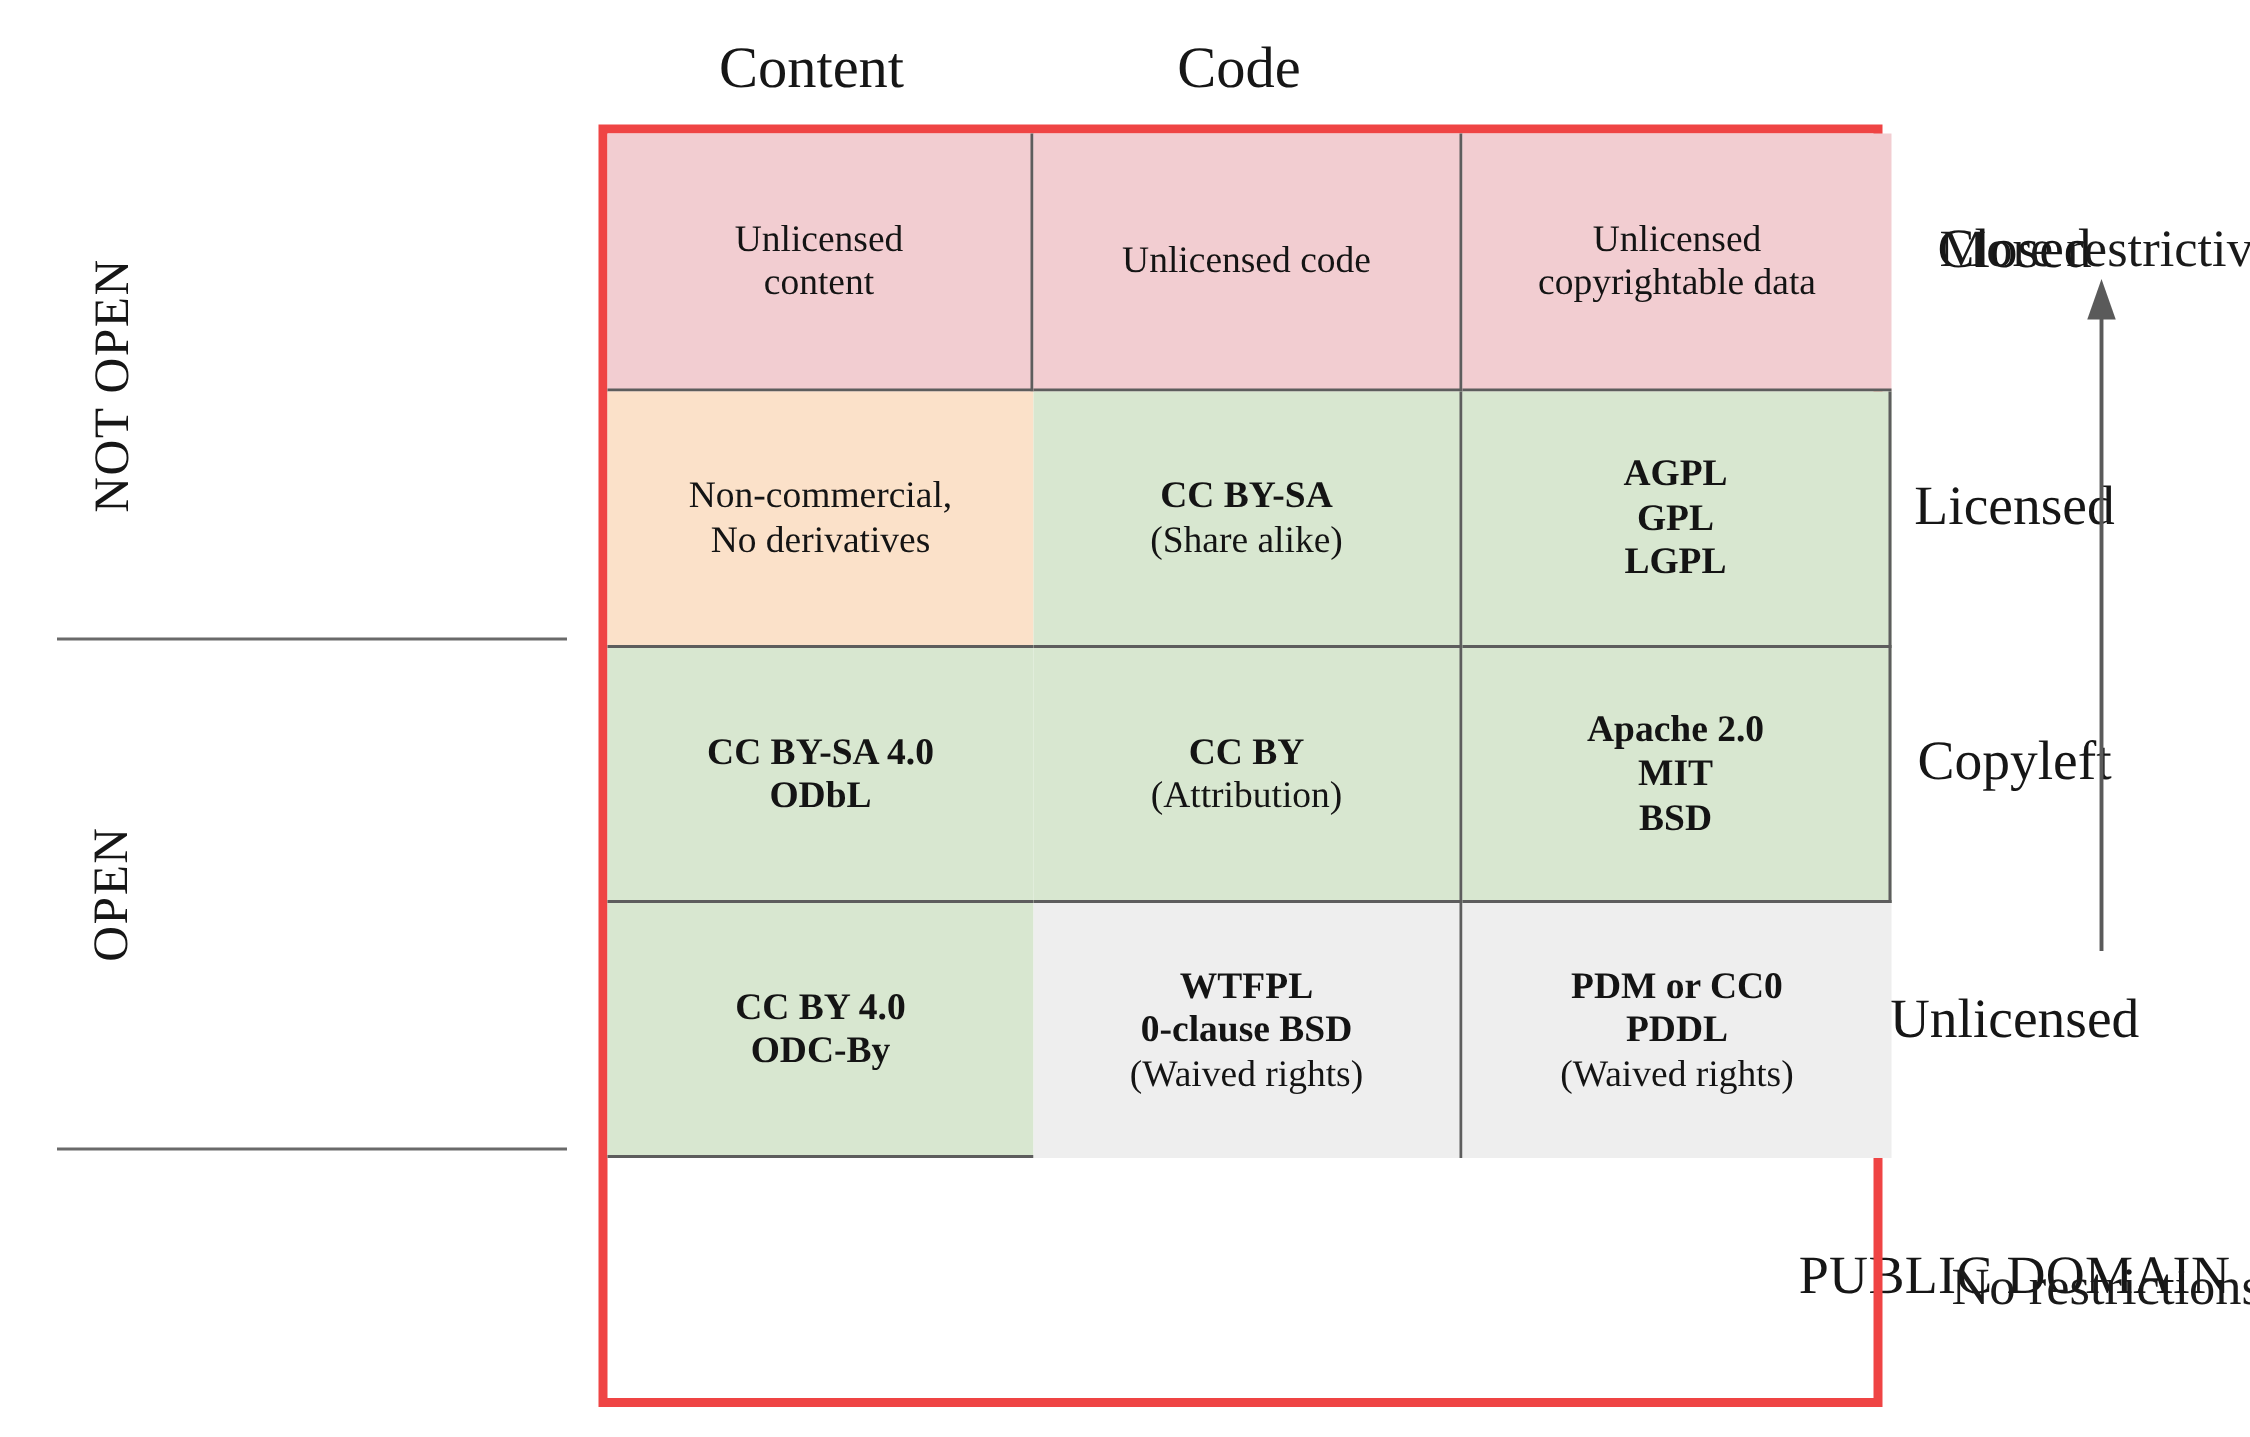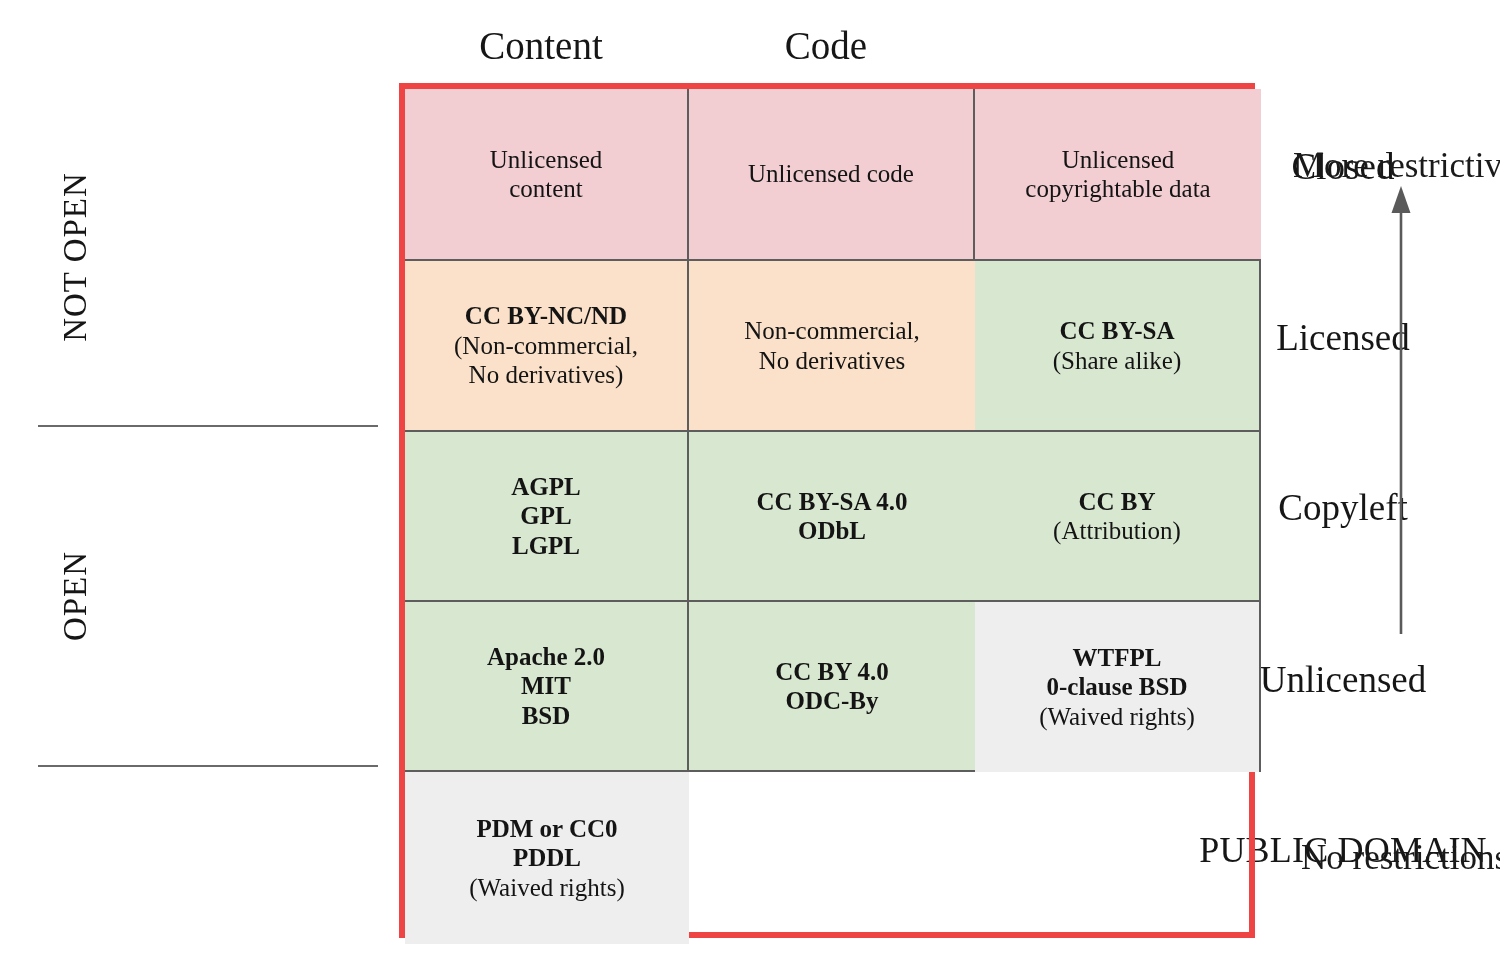--- a/index.html
+++ b/index.html
@@ -187,25 +187,20 @@
         <span class="note">content</span>
       </div>
     <div class="cell row-closed">
         <span class="note">Unlicensed code</span>
       </div>
     <div class="cell row-closed last-col">
         <span class="note">Unlicensed</span>
         <span class="note">copyrightable data</span>
       </div>
 
-    <div class="cell row-licensed">
-        <span class="lic">CC BY-NC/ND</span>
-        <span class="note">(Non-commercial,</span>
-        <span class="note">No derivatives)</span>
-      </div>
     <div class="cell row-licensed last-col">
         <span class="note">Non-commercial,</span>
         <span class="note">No derivatives</span>
       </div>
 
     <div class="cell row-copyleft">
         <span class="lic">CC BY-SA</span>
         <span class="note">(Share alike)</span>
       </div>
     <div class="cell row-copyleft">

